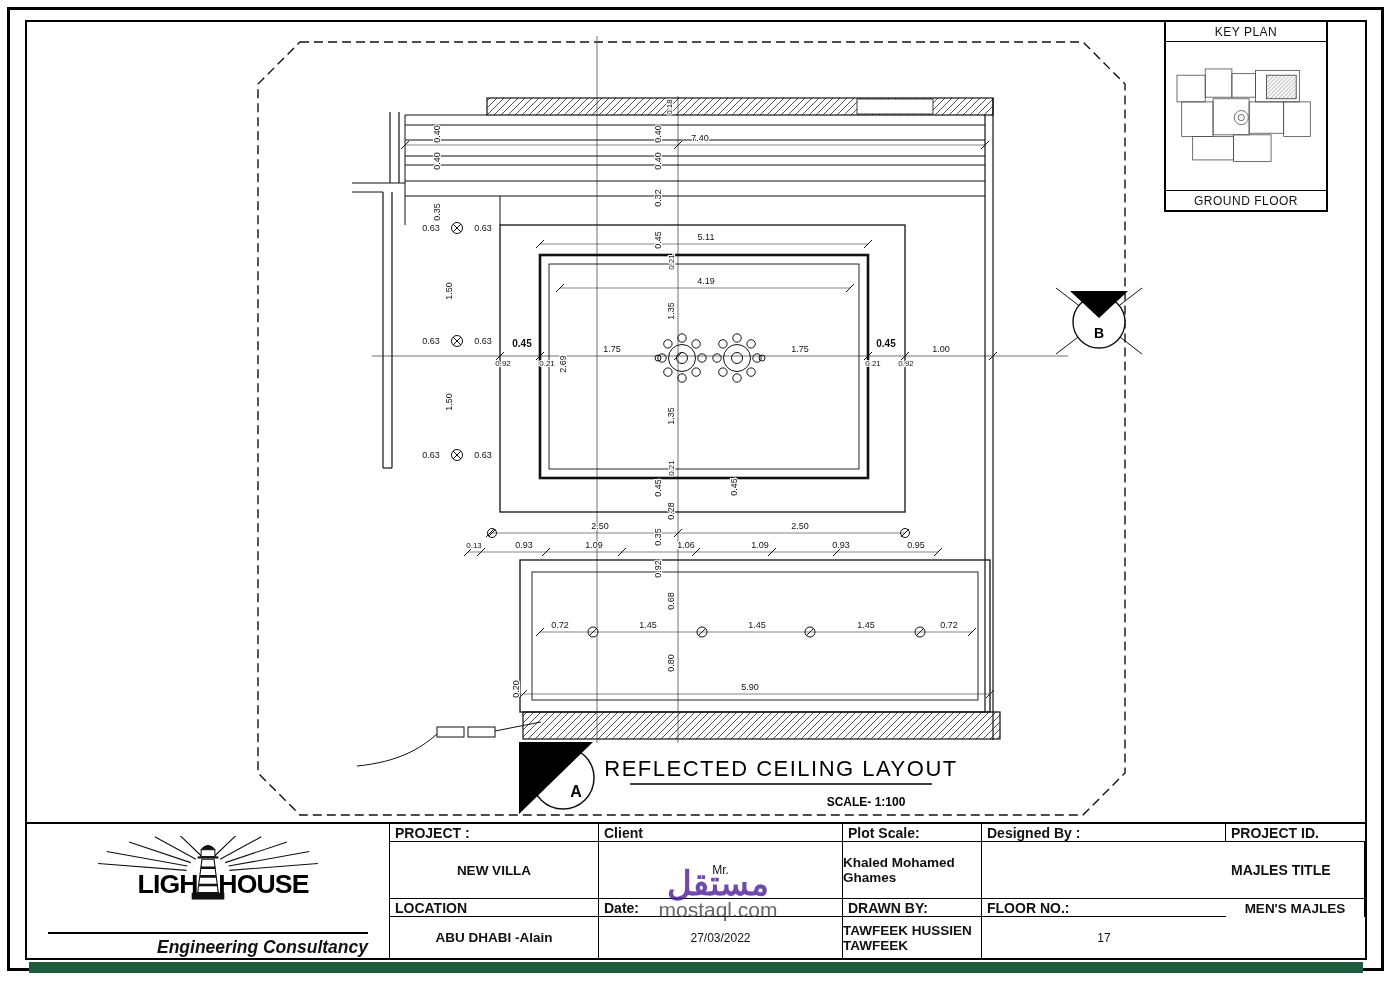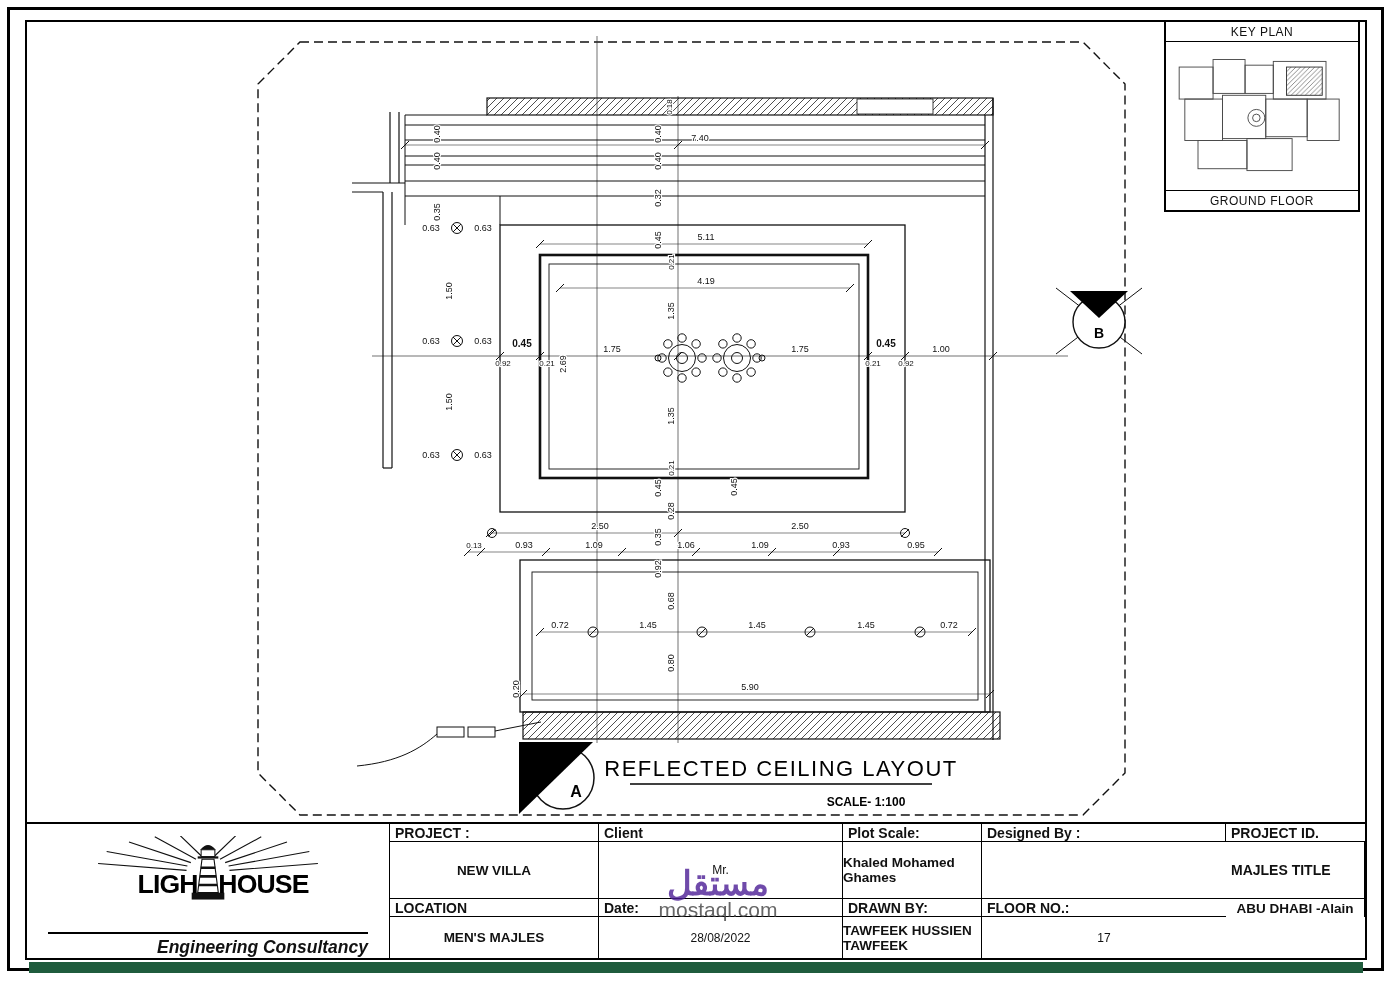--- a/index.html
+++ b/index.html
@@ -4,21 +4,21 @@
 <style>
   *{box-sizing:border-box;margin:0;padding:0}
   body{width:1391px;height:981px;background:#fff;position:relative;overflow:hidden;
        font-family:"Liberation Sans",sans-serif;color:#111}
   .abs{position:absolute}
   .outer-frame{left:7px;top:7px;width:1377px;height:964px;border:3px solid #000}
   .inner-frame{left:25px;top:20px;width:1342px;height:940px;border:2px solid #000}
   .green-bar{left:29px;top:962px;width:1334px;height:11px;background:#1f5c3d}
 
   
-  .keyplan{left:1164px;top:20px;width:196px;height:192px;border:2px solid #000;background:#fff;
+  .keyplan{left:1164px;top:20px;width:164px;height:192px;border:2px solid #000;background:#fff;
            display:flex;flex-direction:column}
   .kp-header,.kp-footer{height:20px;display:flex;align-items:center;justify-content:center;
            font-size:12px;letter-spacing:.5px}
   .kp-header{border-bottom:1.5px solid #000}
   .kp-footer{border-top:1.5px solid #000}
   .kp-body{flex:1;display:flex;align-items:center;justify-content:center}
 
   
   .plan-svg{left:230px;top:28px}
   .dim{font:9px "Liberation Sans",sans-serif;fill:#111;text-anchor:middle;
@@ -324,23 +324,23 @@
     <div class="tb-cell tb-plain">Mr.</div>
     <div class="tb-cell tb-value">Khaled Mohamed Ghames</div>
     <div class="tb-cell tb-value last"></div>
 
     <div class="tb-cell tb-label">MAJLES TITLE</div>
     <div class="tb-cell tb-label">LOCATION</div>
     <div class="tb-cell tb-label">Date:</div>
     <div class="tb-cell tb-label">DRAWN BY:</div>
     <div class="tb-cell tb-label last">FLOOR NO.:</div>
 
+    <div class="tb-cell tb-value bot">MEN'S MAJLES</div>
     <div class="tb-cell tb-value bot">ABU DHABI -Alain</div>
-    <div class="tb-cell tb-value bot">MEN'S MAJLES</div>
-    <div class="tb-cell tb-plain bot">28/08/2022</div>
+    <div class="tb-cell tb-plain bot">27/03/2022</div>
     <div class="tb-cell tb-value bot">TAWFEEK HUSSIEN TAWFEEK</div>
     <div class="tb-cell tb-plain bot last">17</div>
   </div>
 
   <div class="abs watermark">
     <div class="wm-ar">مستقل</div>
     <div class="wm-en">mostaql.com</div>
   </div>
 
   <div class="abs green-bar"></div>

